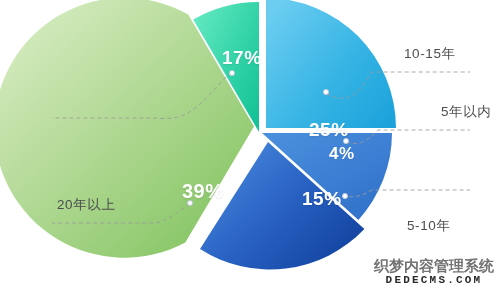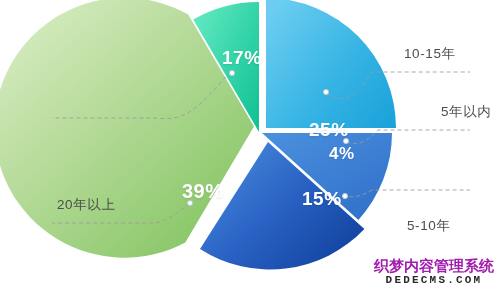--- a/index.html
+++ b/index.html
@@ -45,21 +45,21 @@
     position: absolute;
     right: 6px;
     bottom: 4px;
     text-align: center;
     line-height: 1.05;
     user-select: none;
   }
   #wm-cn {
     font-size: 15px;
     font-weight: bold;
-    color: #a21caf;
+    color: #737373;
     letter-spacing: 0px;
     font-family: "DejaVu Sans", sans-serif;
     margin-top: 34px;
   }
   #wm-en {
     font-size: 11px;
     font-weight: bold;
     color: #2b2b2b;
     letter-spacing: 2.2px;
     font-family: Liberation Mono, monospace;

